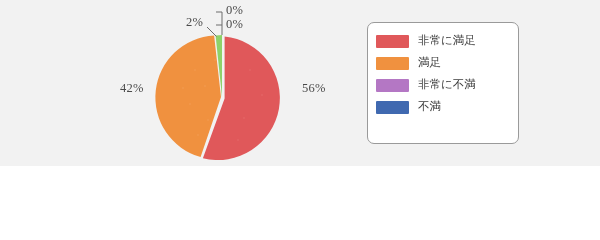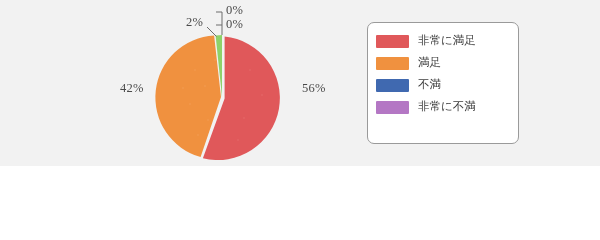--- a/index.html
+++ b/index.html
@@ -144,23 +144,23 @@
       <span class="legend-label">非常に満足</span>
     </div>
 
     <div class="legend-row">
       <span class="legend-swatch" style="background:#f0913f"></span>
       <span class="legend-label">満足</span>
     </div>
 
 
     <div class="legend-row">
-      <span class="legend-swatch" style="background:#4069b0"></span>
-      <span class="legend-label">不満</span>
+      <span class="legend-swatch" style="background:#b477c4"></span>
+      <span class="legend-label">非常に不満</span>
     </div>
 
     <div class="legend-row">
-      <span class="legend-swatch" style="background:#b477c4"></span>
-      <span class="legend-label">非常に不満</span>
+      <span class="legend-swatch" style="background:#4069b0"></span>
+      <span class="legend-label">不満</span>
     </div>
 
   </div>
 </div>
 
 </body></html>

